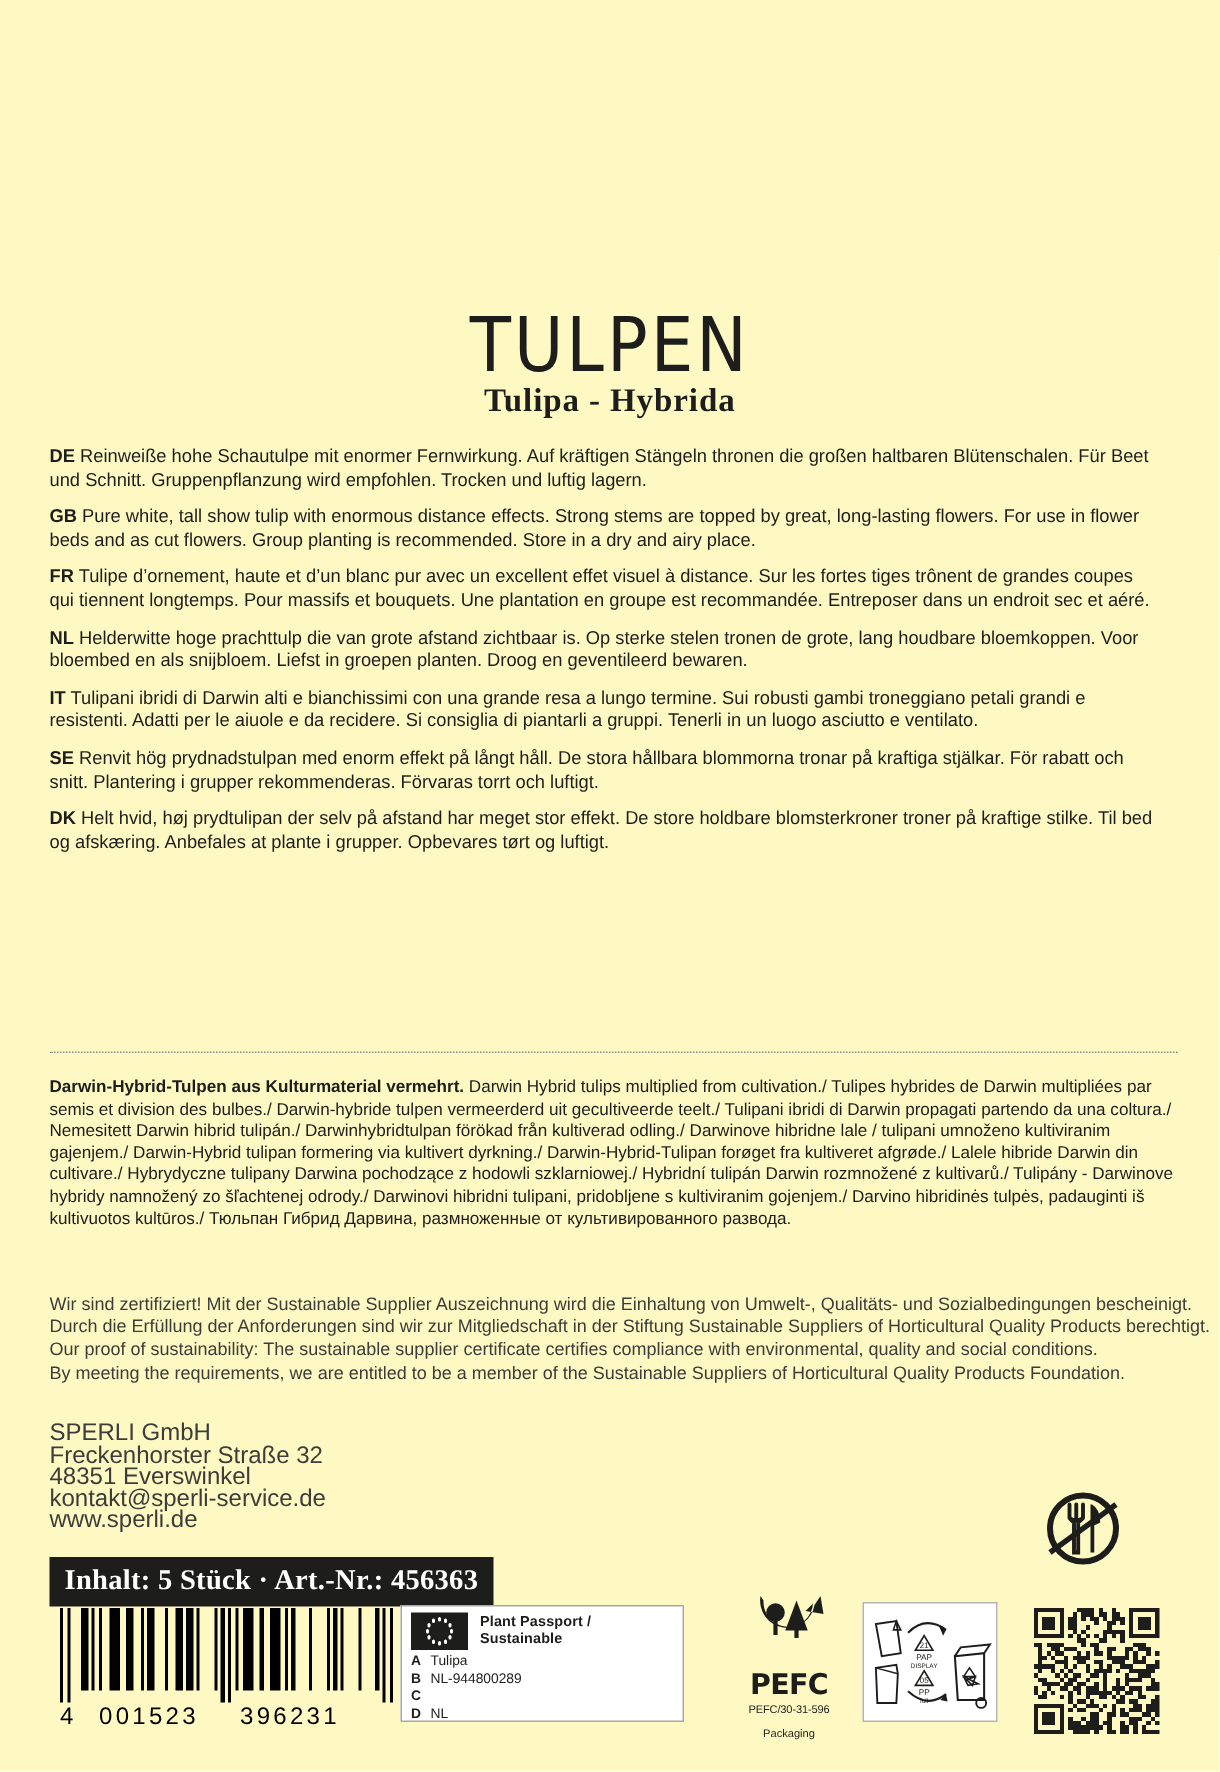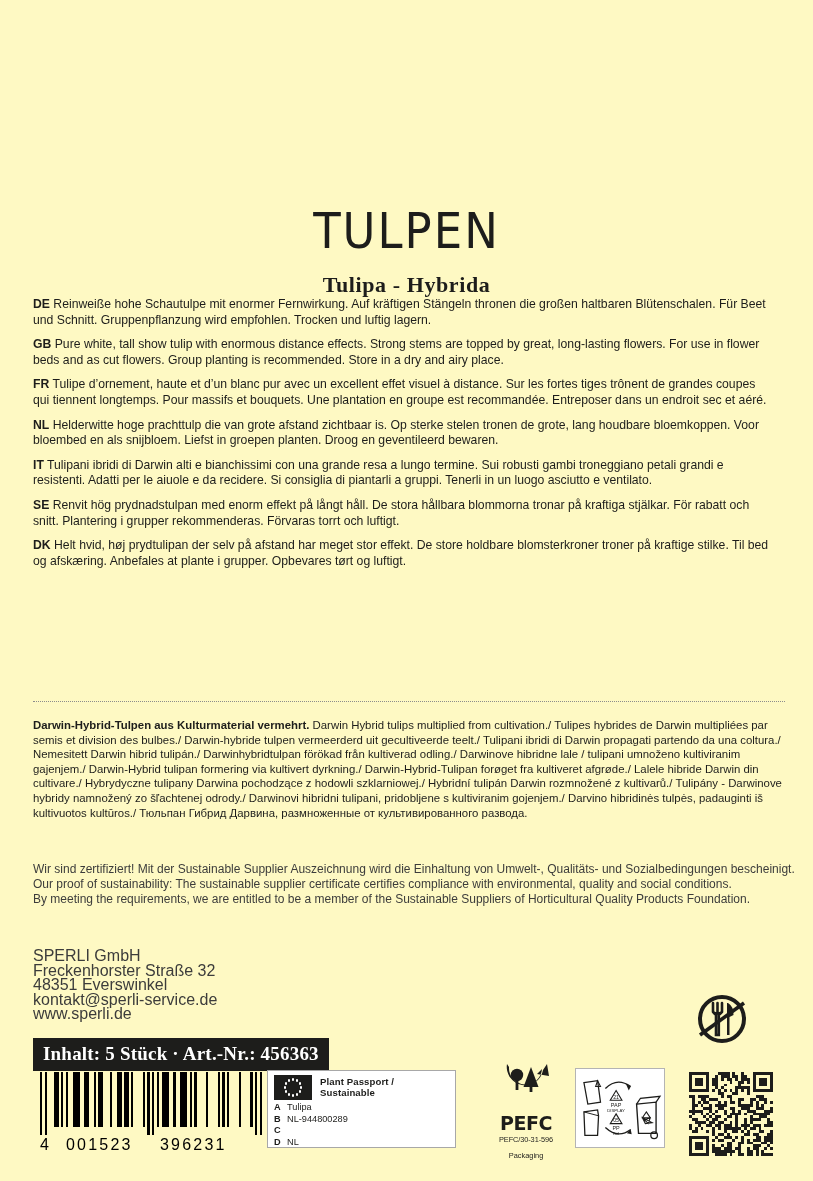--- a/index.html
+++ b/index.html
@@ -39,21 +39,21 @@
     transform: scaleY(1.12);
     transform-origin: center top;
     margin: 0;
   }
   .sub-title {
     font-family: "Liberation Serif", serif;
     font-size: 22px;
     font-weight: bold;
     letter-spacing: 0.6px;
     color: #1d1d1b;
-    margin-top: 22px;
+    margin-top: 4px;
   }
 
   
   .desc-block {
     position: absolute;
     left: 33px;
     top: 297px;
     width: 752px;
   }
   .lang-para {
@@ -323,20 +323,21 @@
   </div>
 
   <div class="dotted-divider" id="divider-top"></div>
 
   <div class="cultivation-block">
     <p class="cultivation-text"><b>Darwin-Hybrid-Tulpen aus Kulturmaterial vermehrt.</b><span> Darwin Hybrid tulips multiplied from cultivation./ Tulipes hybrides de Darwin multipliées par semis et division des bulbes./ Darwin-hybride tulpen vermeerderd uit gecultiveerde teelt./ Tulipani ibridi di Darwin propagati partendo da una coltura./ Nemesitett Darwin hibrid tulipán./ Darwinhybridtulpan förökad från kultiverad odling./ Darwinove hibridne lale / tulipani umnoženo kultiviranim gajenjem./ Darwin-Hybrid tulipan formering via kultivert dyrkning./ Darwin-Hybrid-Tulipan forøget fra kultiveret afgrøde./ Lalele hibride Darwin din cultivare./ Hybrydyczne tulipany Darwina pochodzące z hodowli szklarniowej./ Hybridní tulipán Darwin rozmnožené z kultivarů./ Tulipány - Darwinove hybridy namnožený zo šľachtenej odrody./ Darwinovi hibridni tulipani, pridobljene s kultiviranim gojenjem./ Darvino hibridinės tulpės, padauginti iš kultivuotos kultūros./ Тюльпан Гибрид Дарвина, размноженные от культивированного развода.</span></p>
   </div>
 
   <div class="sustain-block">
     <div class="sustain-line">Wir sind zertifiziert! Mit der Sustainable Supplier Auszeichnung wird die Einhaltung von Umwelt-, Qualitäts- und Sozialbedingungen bescheinigt.</div>
+    <div class="sustain-line">Durch die Erfüllung der Anforderungen sind wir zur Mitgliedschaft in der Stiftung Sustainable Suppliers of Horticultural Quality Products berechtigt.</div>
     <div class="sustain-line">Our proof of sustainability: The sustainable supplier certificate certifies compliance with environmental, quality and social conditions.</div>
     <div class="sustain-line">By meeting the requirements, we are entitled to be a member of the Sustainable Suppliers of Horticultural Quality Products Foundation.</div>
   </div>
 
   <div class="address-block">
     <div class="address-line">SPERLI GmbH</div>
     <div class="address-line">Freckenhorster Straße 32</div>
     <div class="address-line">48351 Everswinkel</div>
     <div class="address-line">kontakt@sperli-service.de</div>
     <div class="address-line">www.sperli.de</div>

